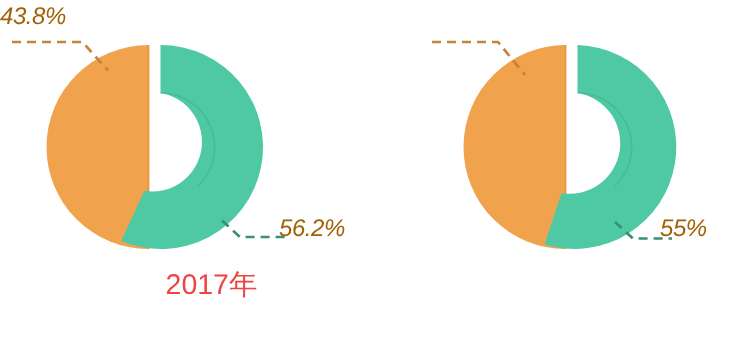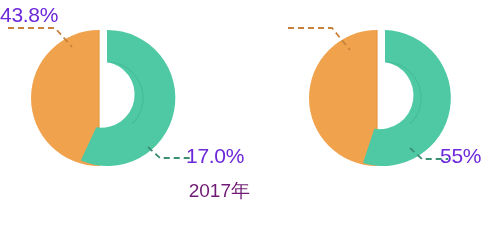--- a/index.html
+++ b/index.html
@@ -8,28 +8,28 @@
     font-family:"Liberation Sans","DejaVu Sans",sans-serif;
     overflow:hidden;position:relative;
   }
   .canvas{position:absolute;inset:0;width:500px;height:214px;}
   .chart-wrap{position:absolute;top:0;width:250px;height:214px;}
   #chart-0{left:0;}
   #chart-1{left:250px;}
   .svg-holder{position:absolute;left:0;top:0;width:250px;height:214px;}
   svg{display:block;}
   .pct-label{
-    position:absolute;color:#6d28d9;font-size:21px;line-height:1;
-    white-space:nowrap;letter-spacing:-0.3px;
+    position:absolute;color:#a16207;font-size:16px;line-height:1;
+    white-space:nowrap;letter-spacing:-0.3px;font-style:italic;
   }
   .lbl-a{top:4px;}
   .lbl-b{top:145px;}
   .year-label{
-    position:absolute;top:181px;width:250px;text-align:right;
-    color:#701a75;font-size:19px;line-height:1;white-space:nowrap;
+    position:absolute;top:181px;width:250px;text-align:center;
+    color:#ef4444;font-size:19px;line-height:1;white-space:nowrap;padding-left:16px;
   }
 </style>
 </head>
 <body>
 
 <div class="canvas">
 
   <div class="chart-wrap" id="chart-0">
     <div class="svg-holder">
       <svg width="250" height="214" viewBox="0 0 250 214">
@@ -50,21 +50,21 @@
         <path fill="none" stroke="#3DB38D" stroke-width="1.1" opacity="0.55" d="M 107 62 A 36 36 0 0 1 132 124"></path>
 
         <path fill="none" stroke="#C8823A" stroke-width="1.8" stroke-dasharray="6 4" stroke-linecap="butt" d="M 8 28 L 55 28 L 72 47"></path>
 
         <path fill="none" stroke="#3B8F72" stroke-width="1.8" stroke-dasharray="6 4" stroke-linecap="butt" d="M 148 147 L 160 158 L 190 158"></path>
       </svg>
     </div>
 
     <div class="pct-label lbl-a" style="left:0px;">43.8%</div>
 
-    <div class="pct-label lbl-b" style="left:186px;">17.0%</div>
+    <div class="pct-label lbl-b" style="left:186px;">56.2%</div>
 
     <div class="year-label">2017年</div>
   </div>
 
   <div class="chart-wrap" id="chart-1">
     <div class="svg-holder">
       <svg width="250" height="214" viewBox="0 0 250 214">
 
         <path fill="#F0A24D" d="M 131 98
                  L 131 30

